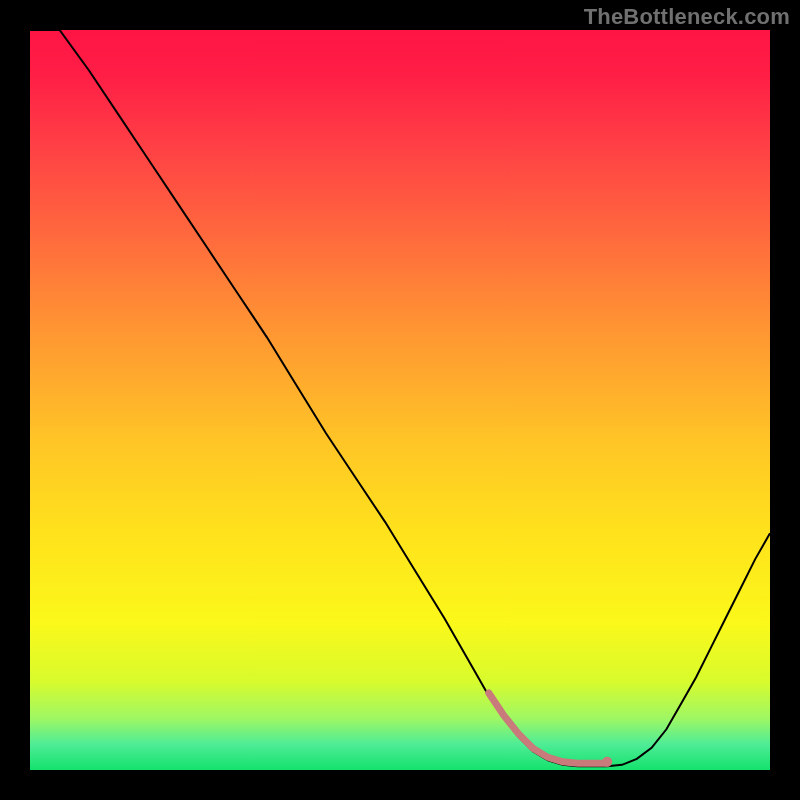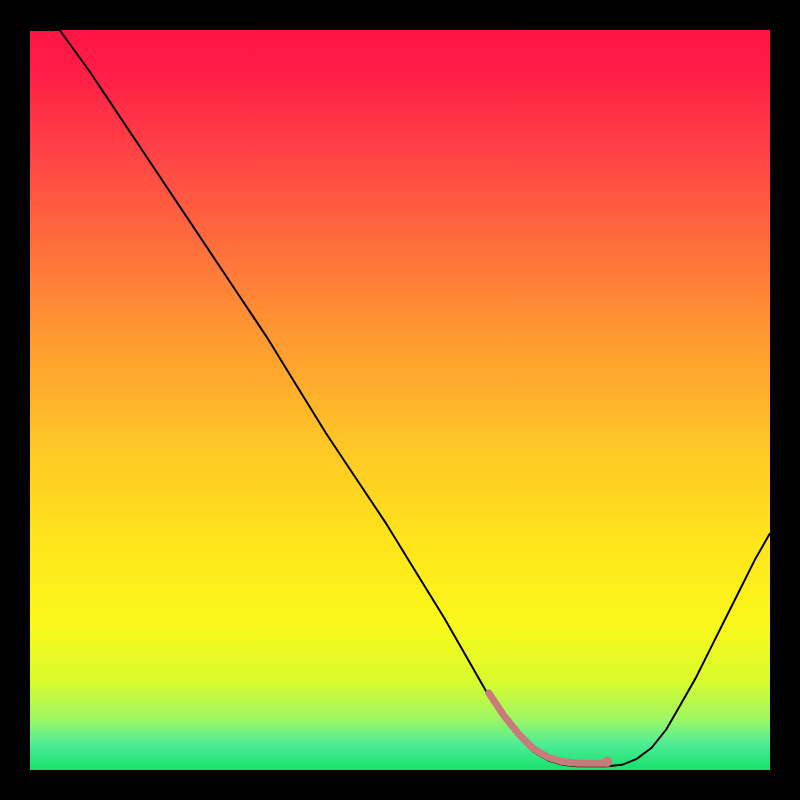--- a/index.html
+++ b/index.html
@@ -37,20 +37,21 @@
   svg.plot {
     width: 100%;
     height: 100%;
     display: block;
   }
 </style>
 </head>
 <body>
 
 <div class="frame">
+  <div class="watermark">TheBottleneck.com</div>
 
   <div class="plot-wrap">
     <svg class="plot" viewBox="0 0 740 740" preserveAspectRatio="none">
       <defs>
         <linearGradient id="bg-grad" x1="0" y1="0" x2="0" y2="1">
             <stop offset="0%" stop-color="#ff1444"></stop>
             <stop offset="6%" stop-color="#ff1e46"></stop>
             <stop offset="16%" stop-color="#ff4145"></stop>
             <stop offset="28.000000000000004%" stop-color="#ff6a3d"></stop>
             <stop offset="40%" stop-color="#ff9433"></stop>

